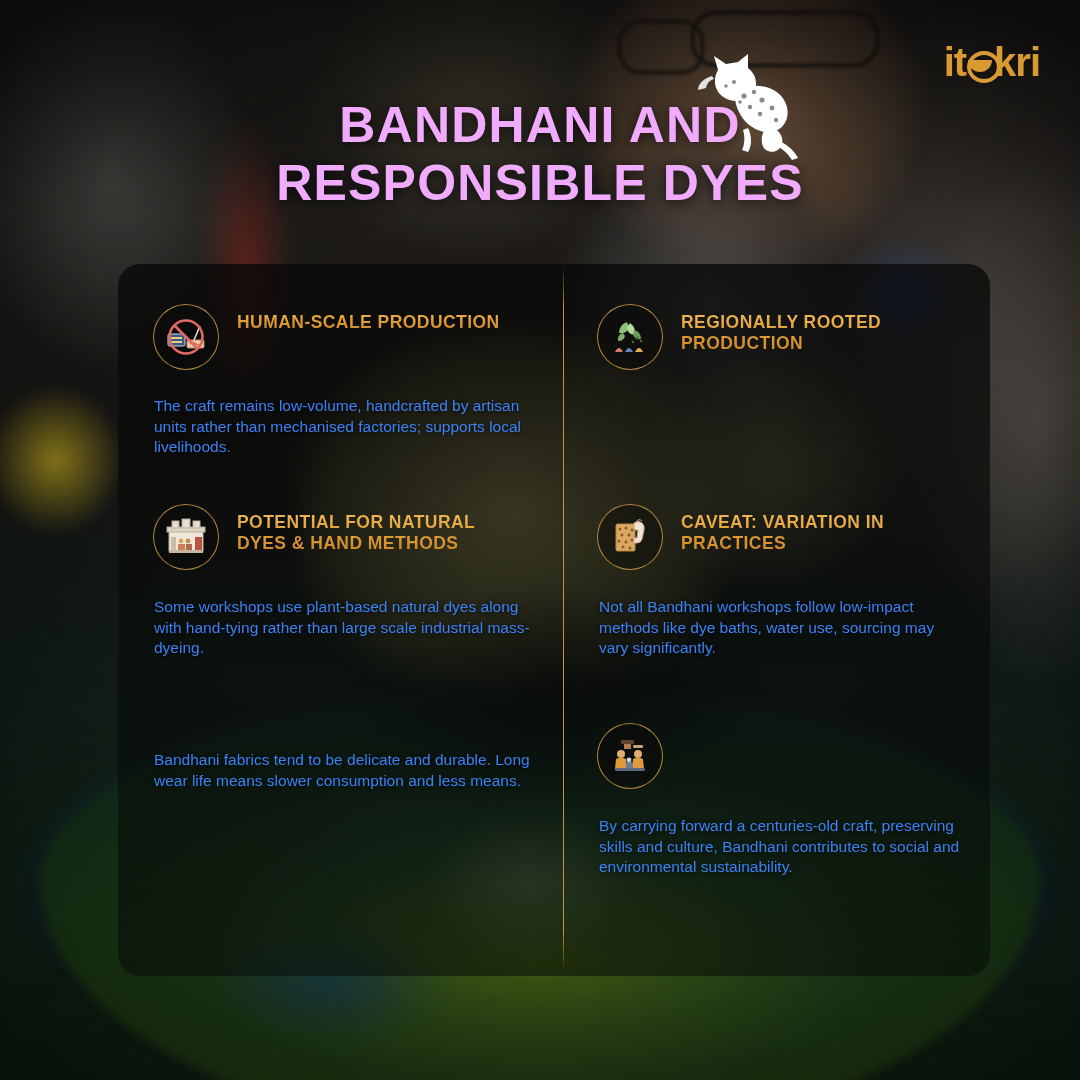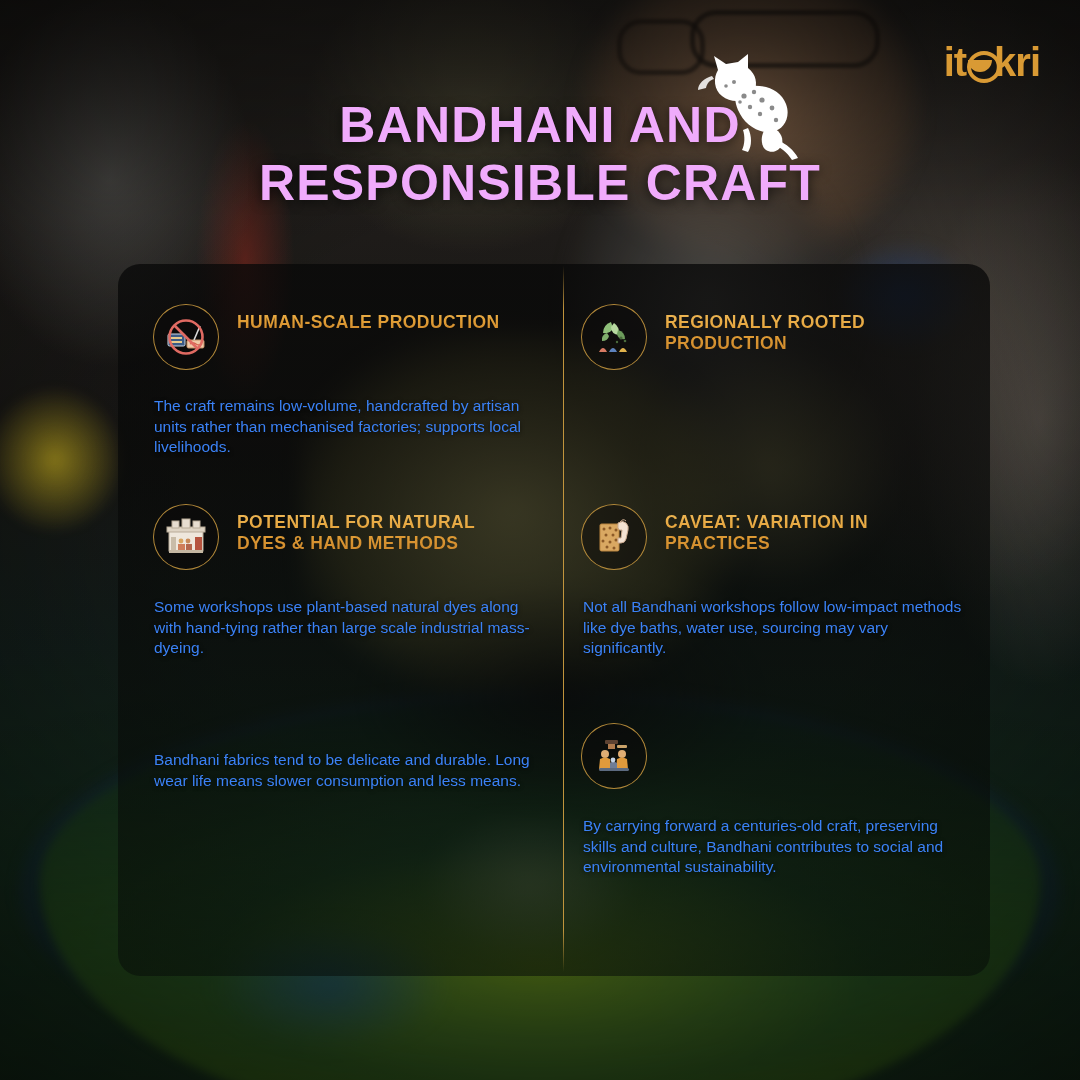--- a/index.html
+++ b/index.html
@@ -182,21 +182,21 @@
   .grid {
     position:absolute; left:118px; top:264px;
     width:872px; height:712px;
     display:grid;
     grid-template-columns:445px 427px;
     grid-template-rows:200px 209px 1fr;
     z-index:5;
   }
   .card { position:relative; }
   .card.col-l { padding:40px 22px 0 35px; }
-  .card.col-r { padding:40px 24px 0 18px; }
+  .card.col-r { padding:40px 24px 0 34px; }
   .card.row-3.col-l { padding-top:50px; }
   .card.row-3.col-r { padding-top:50px; }
 
   .card-head { display:flex; align-items:flex-start; gap:18px; }
 
   .icon-circle {
     flex:0 0 auto;
     width:66px; height:66px; border-radius:50%;
     border:1.5px solid rgba(196,150,62,.9);
     background:rgba(10,9,8,.45);
@@ -252,21 +252,21 @@
   </div>
 
   <div class="logo">
     <span>it</span>
       <span class="lo-basket"></span>
       <span>kri</span>
   </div>
 
   <div class="title-wrap">
     <div class="title-line">BANDHANI AND</div>
-    <div class="title-line">RESPONSIBLE CRAFT</div>
+    <div class="title-line">RESPONSIBLE DYES</div>
   </div>
 
   <svg class="cat" viewBox="0 0 118 110">
     <g fill="#ffffff">
       <path d="M30 18 L26 4 L38 12 L50 10 L60 2 L60 16 C68 22 70 32 66 40 C60 50 44 52 34 44 C26 38 25 26 30 18 Z"></path>
       <path d="M52 36 C72 30 92 36 98 52 C103 65 96 78 84 80 C70 82 56 72 50 58 C46 48 46 40 52 36 Z"></path>
       <path d="M80 74 C90 76 96 84 94 92 C92 99 84 102 78 98 C72 94 72 80 80 74 Z"></path>
       <path d="M90 88 C98 92 106 98 110 106 L104 108 C99 100 92 95 86 93 Z"></path>
       <path d="M60 76 C64 84 64 94 60 100 L54 98 C57 92 57 84 55 78 Z"></path>
       <path d="M24 24 C16 26 10 32 10 38 L18 36 C19 31 22 28 26 27 Z" opacity=".85"></path>

